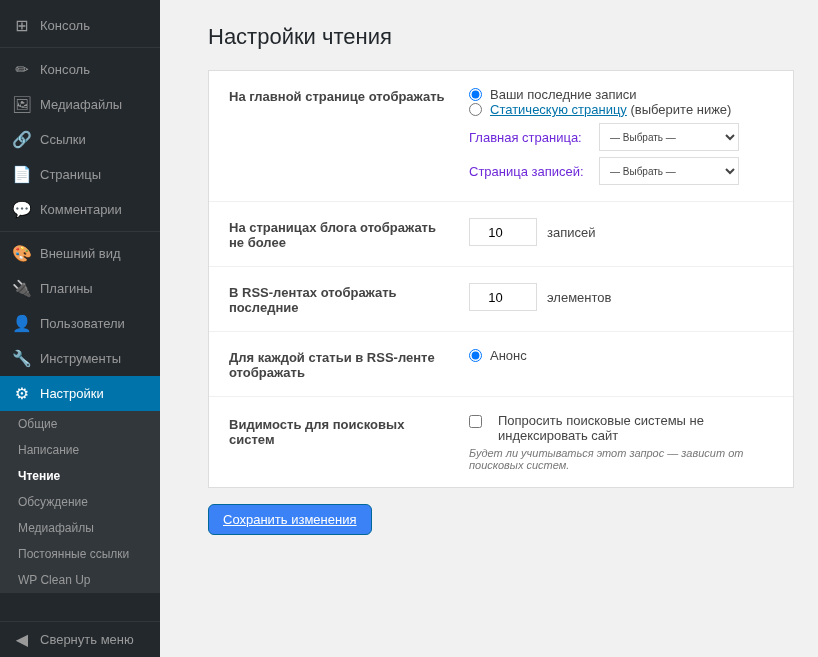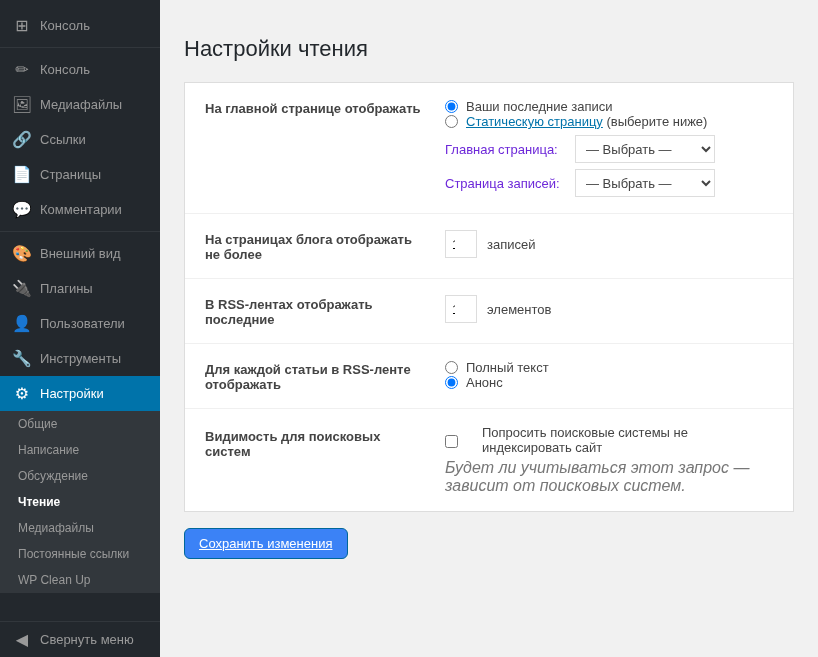--- a/index.html
+++ b/index.html
@@ -42,23 +42,24 @@
     }
     .submenu-item.active { color: #fff; font-weight: 600; }
 
     
     .sidebar-bottom { margin-top: auto; border-top: 1px solid #32373c; }
 
     
     .main-content {
       flex: 1;
       background: #f1f1f1;
-      padding: 36px 24px;
+      padding: 24px 24px;
       overflow-y: auto;
       height: 657px;
+      margin-left: 24px;
     }
 
     .page-title {
       font-size: 22px;
       font-weight: 400;
       color: #23282d;
       margin-bottom: 20px;
     }
     .settings-row {
       display: flex;
@@ -90,54 +91,54 @@
       display: flex;
       align-items: center;
       gap: 10px;
       margin-top: 6px;
     }
     .select-row label { color: #6d28d9; min-width: 120px; }
     .select-row select {
       padding: 3px 6px;
       border: 1px solid #ddd;
       background: #fff;
-      font-size: 13px;
+      font-size: 10px;
       color: #444;
       min-width: 140px;
       height: 28px;
     }
 
     
     .number-input-row {
       display: flex;
       align-items: center;
       gap: 10px;
     }
     .number-input-row input[type="number"] {
-      width: 32px;
+      width: 68px;
       padding: 4px 6px;
       border: 1px solid #ddd;
       font-size: 13px;
       text-align: center;
       height: 28px;
     }
     .number-input-row .unit { color: #444; }
 
     
     .checkbox-row {
       display: flex;
-      align-items: center;
-      gap: 24px;
+      align-items: flex-start;
+      gap: 16px;
     }
     .checkbox-row input[type="checkbox"] { margin-top: 2px; }
     .checkbox-row label { color: #444; }
     .hint-text {
       color: #777;
       font-style: italic;
-      font-size: 16px;
+      font-size: 11px;
       margin-top: 4px;
     }
 
     
     .save-btn {
       background: #3b82f6;
       color: #fff;
       border: 1px solid #006799;
       padding: 7px 14px;
       font-size: 13px;
@@ -210,22 +211,22 @@
     <span>Инструменты</span>
   </div>
   <div class="sidebar-item active">
     <span class="icon">⚙</span>
     <span>Настройки</span>
   </div>
 
   <div class="submenu">
     <span class="submenu-item">Общие</span>
     <span class="submenu-item">Написание</span>
+    <span class="submenu-item active">Чтение</span>
     <span class="submenu-item">Обсуждение</span>
-    <span class="submenu-item active">Чтение</span>
     <span class="submenu-item">Медиафайлы</span>
     <span class="submenu-item">Постоянные ссылки</span>
     <span class="submenu-item">WP Clean Up</span>
   </div>
 
   <div class="sidebar-bottom">
     <div class="sidebar-item">
       <span class="icon">◀</span>
       <span>Свернуть меню</span>
     </div>
@@ -283,24 +284,20 @@
           <span class="unit">элементов</span>
         </div>
       </div>
     </div>
 
     <div class="settings-row">
       <div class="settings-label">Для каждой статьи в RSS-ленте отображать</div>
       <div class="settings-control">
         <div class="radio-group">
           <div class="radio-item">
-            <input type="radio" name="rss_content" value="full" id="rss_full" style="">
-            <label for="rss_full">Полный текст</label>
-          </div>
-          <div class="radio-item">
             <input type="radio" name="rss_content" value="excerpt" id="rss_excerpt" checked="" style="">
             <label for="rss_excerpt">Анонс</label>
           </div>
         </div>
       </div>
     </div>
 
     <div class="settings-row">
       <div class="settings-label visibility-label-col">Видимость для поисковых систем</div>
       <div class="settings-control">

